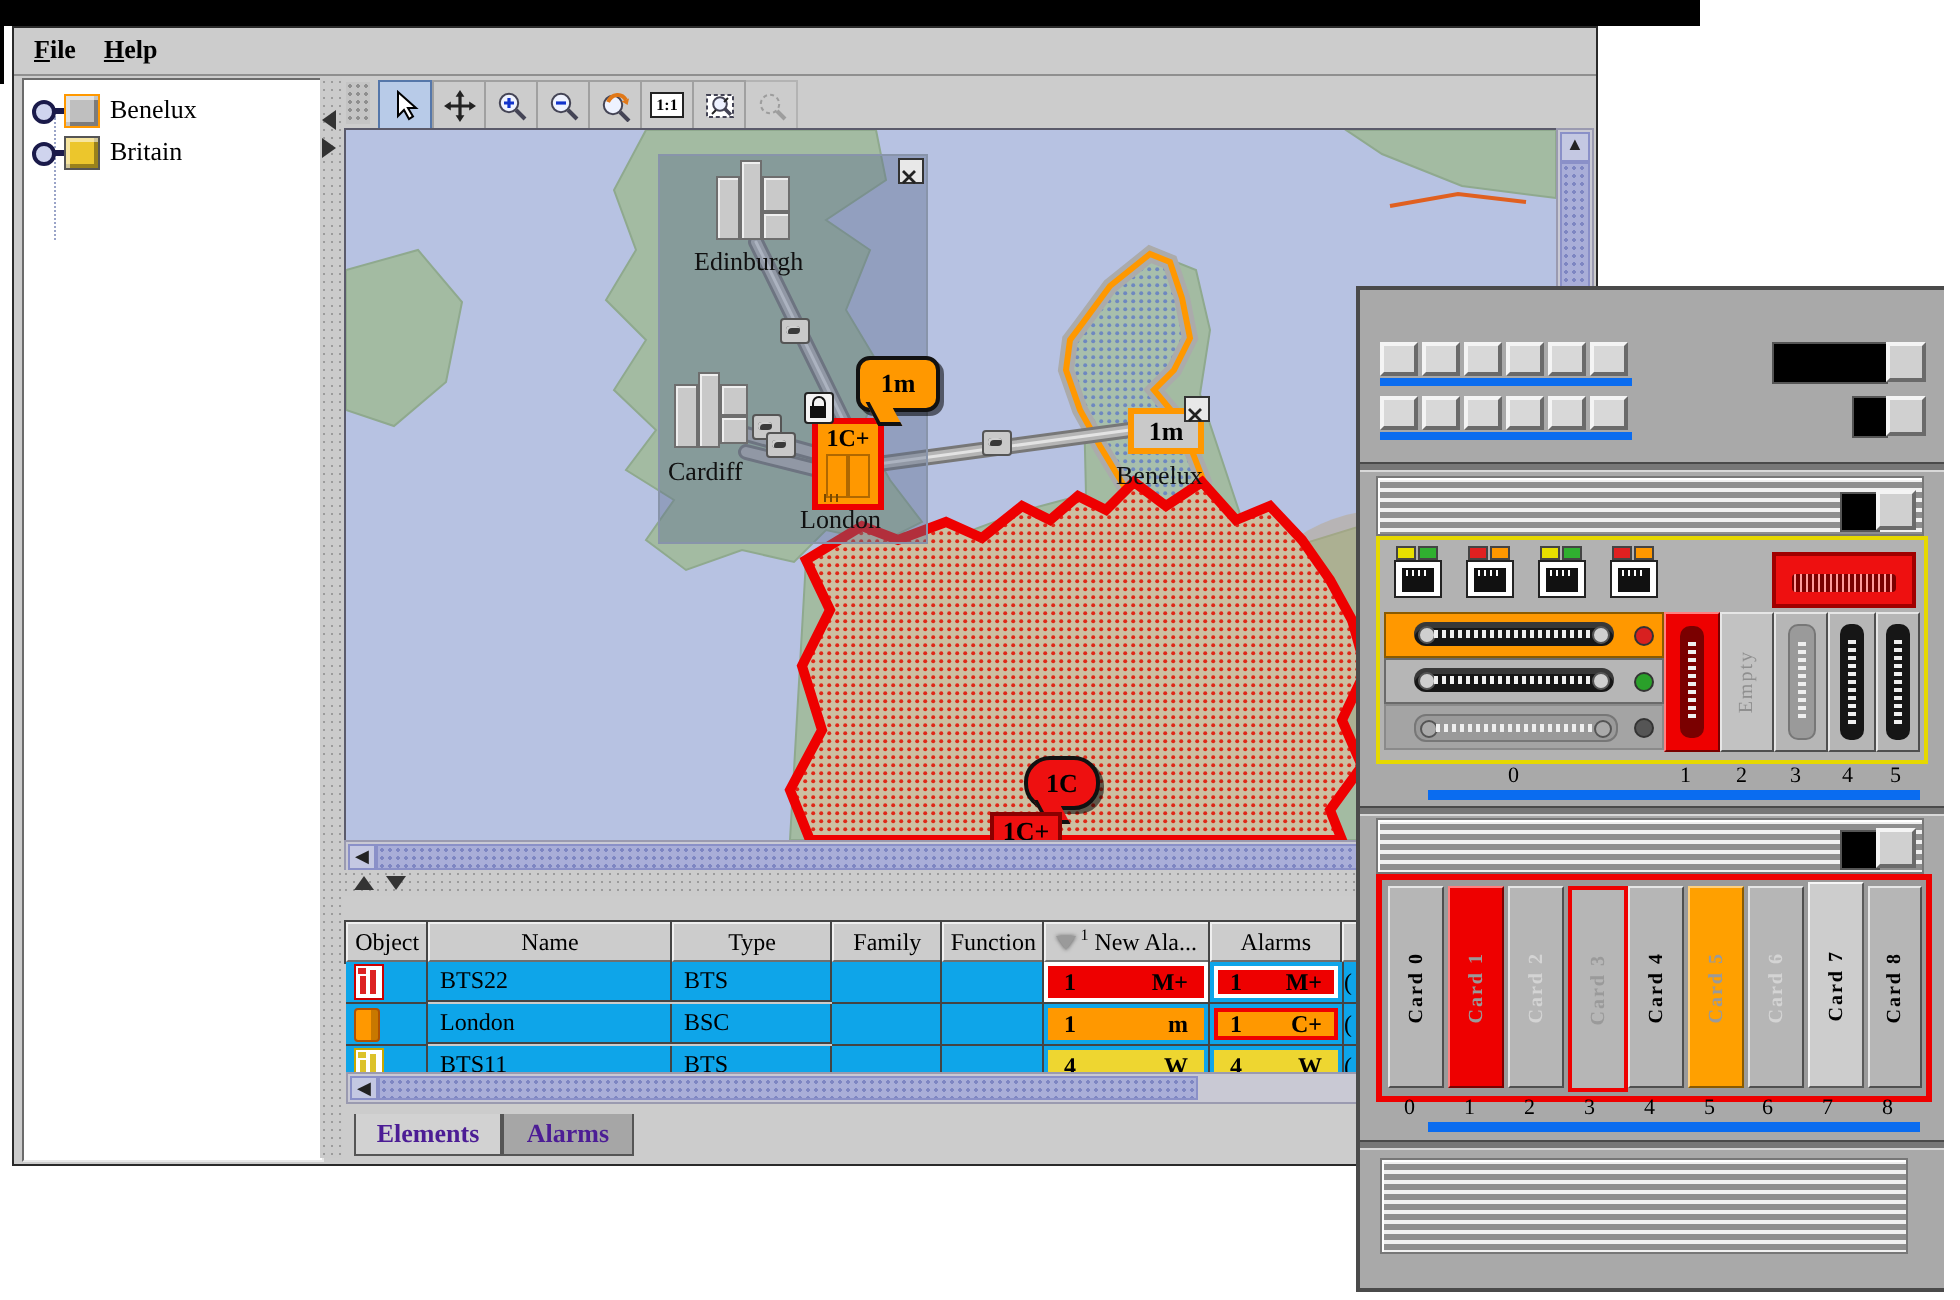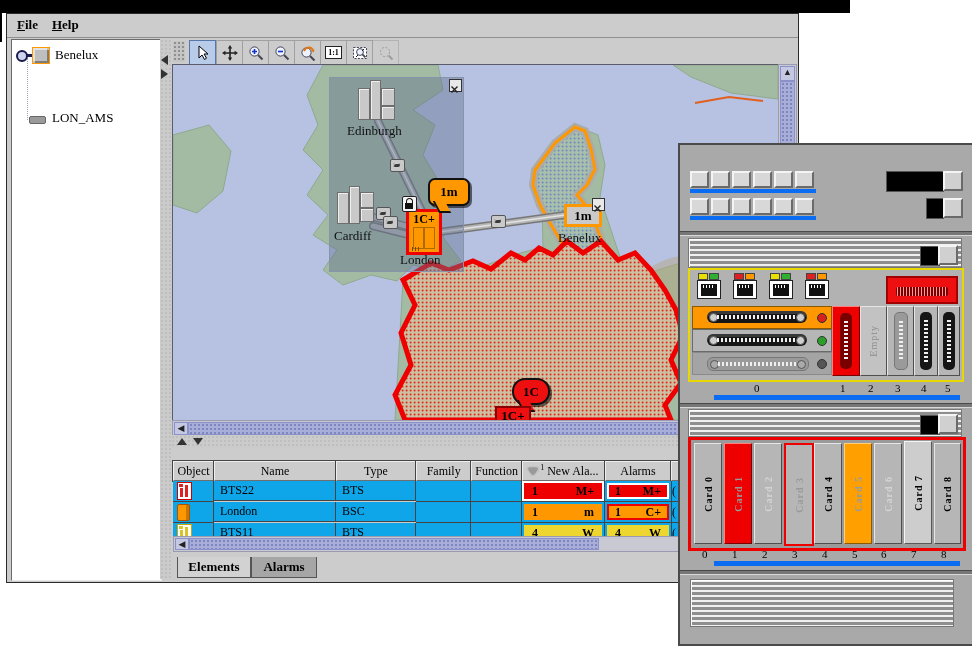--- a/index.html
+++ b/index.html
@@ -68,21 +68,21 @@
   .hcell{background:#cccccc;border:1px solid;border-color:#efefef #6f6f6f #6f6f6f #efefef;
          box-shadow:0 0 0 1px #444;font-size:12px;color:#000;display:flex;align-items:center;justify-content:center;height:18px;}
   .dcell{background:#0ea5e9;border-right:1px solid #444;border-bottom:1px solid #444;font-size:12px;color:#000;
          display:flex;align-items:center;height:20px;}
   .sev{display:flex;justify-content:space-between;align-items:center;font-weight:bold;font-size:12px;
        width:100%;height:16px;margin:0 2px;padding:0 8px;box-sizing:border-box;}
   .sort-tri{width:0;height:0;border-left:5px solid transparent;border-right:5px solid transparent;
             border-top:7px solid #9a9a9a;margin-right:2px;filter:drop-shadow(0 0 1px #555);}
   .obj-ic{width:13px;height:16px;margin-left:4px;position:relative;}
   
-  .tab{position:absolute;top:0;height:20px;font-size:13px;font-weight:bold;color:#000000;
+  .tab{position:absolute;top:0;height:20px;font-size:13px;font-weight:bold;color:#4c1d95;
        display:flex;align-items:center;justify-content:center;border:1px solid #555;border-top:none;}
   
   .equip{left:678px;top:143px;width:298px;height:499px;background:#a9a9a9;border:2px solid #4a4a4a;z-index:5;}
   .key{position:absolute;width:19px;height:17px;background:#d8d8d8;
        border:2px solid;border-color:#f4f4f4 #6a6a6a #6a6a6a #f4f4f4;box-sizing:border-box;}
   .bluebar{position:absolute;height:4px;background:#0a6cf0;}
   .blackbox{position:absolute;background:#000;border:1px solid #555;}
   .t-btn{position:absolute;width:20px;height:20px;background:#d0d0d0;
          border:2px solid;border-color:#f4f4f4 #6a6a6a #6a6a6a #f4f4f4;box-sizing:border-box;}
   .sep{position:absolute;left:0;width:100%;height:3px;background:#777;border-top:1px solid #4a4a4a;border-bottom:1px solid #d8d8d8;}
@@ -128,24 +128,27 @@
   <div class="abs tree-panel">
     <div class="abs tree-guide"></div>
     <div class="abs tree-row" style="top:6px;">
       <span class="tree-handle">
             <span class="ring"></span>
             <span class="stick"></span>
           </span>
       <span class="tree-cube" style="background:#bfbfbf;border-color:#ff9800;"></span>
       <span class="tree-label">Benelux</span>
     </div>
-    <div class="abs tree-row" style="top:69px;">
-      <span class="tree-spacer"></span>
-      <span class="tree-link-ic"></span>
-      <span class="tree-label">LON_AMS</span>
+    <div class="abs tree-row" style="top:27px;">
+      <span class="tree-handle">
+            <span class="ring"></span>
+            <span class="stick"></span>
+          </span>
+      <span class="tree-cube" style="background:#ecc62c;"></span>
+      <span class="tree-label">Britain</span>
     </div>
   </div>
 
   <div class="abs v-split">
     <div class="tri" style="top:16px;border-top:5px solid transparent;border-bottom:5px solid transparent;border-right:7px solid #333;"></div>
     <div class="tri" style="top:30px;border-top:5px solid transparent;border-bottom:5px solid transparent;border-left:7px solid #333;"></div>
   </div>
 
   <div class="abs toolbar">
     <div class="abs tb-handle"></div>

